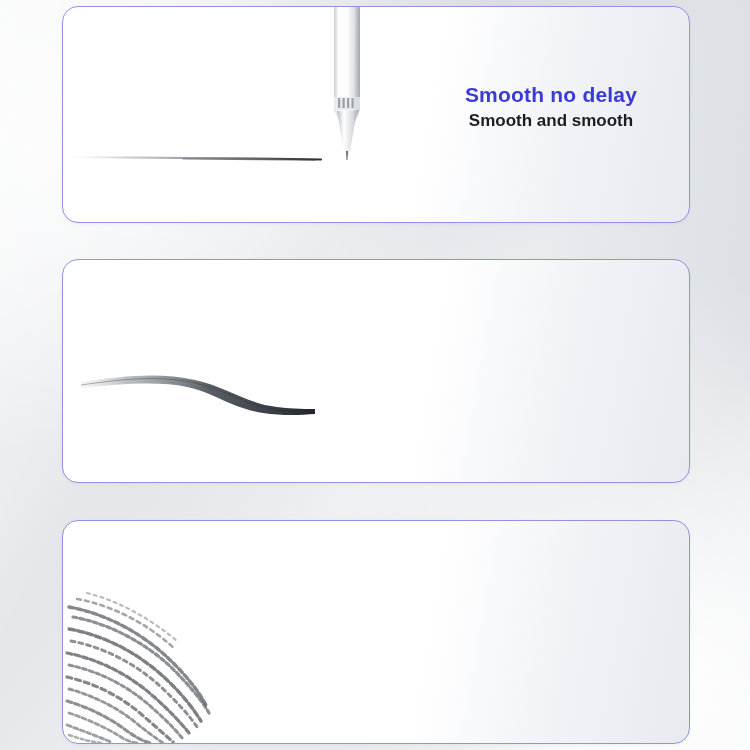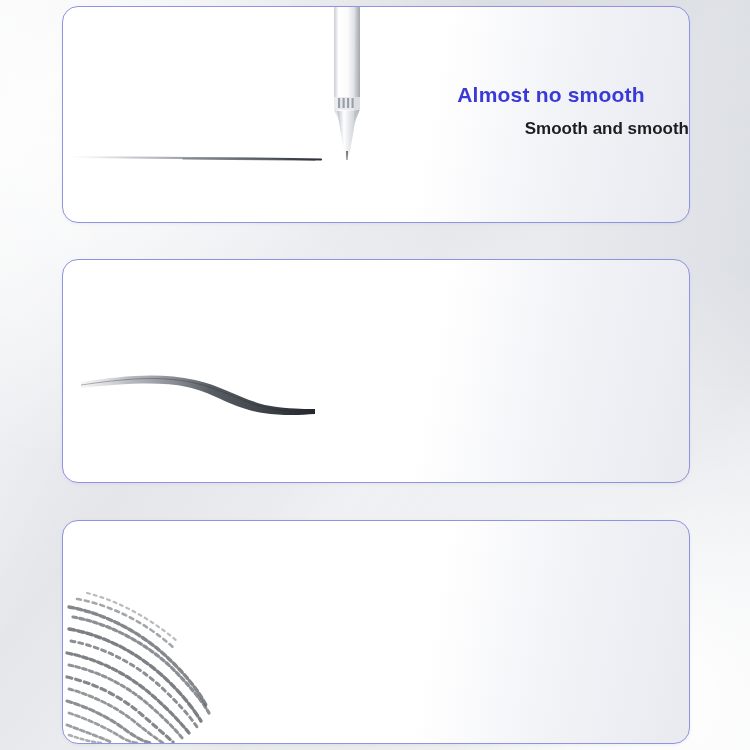--- a/index.html
+++ b/index.html
@@ -70,21 +70,21 @@
     white-space: nowrap;
   }
   .subline {
     color: #1d1d1f;
     font-weight: bold;
     white-space: nowrap;
   }
 
   .t1 { top: 76px; }
   .t1 .headline { font-size: 21px; }
-  .t1 .subline  { font-size: 17px; margin-top: 12px; text-align: right; }
+  .t1 .subline  { font-size: 17px; margin-top: 4px; }
 
   
   .pen {
     position: absolute;
     transform-origin: 50% 100%;
   }
   .pen svg { display: block; }
 
   .pen-1 { left: 244px; top: -6px; }
 
@@ -141,21 +141,21 @@
           <rect x="44.5" y="97" width="2.2" height="10" fill="#9aa0a8"></rect>
 
           <path d="M 30,110 L 50,110 L 43,150 L 40,158 L 37,150 Z" fill="url(#tip1)"></path>
           <path d="M 39.2,150 L 40.8,150 L 40.4,159 L 39.6,159 Z" fill="#4a4e55"></path>
 
           <path d="M 49,-40 L 53,-40 L 53,108 L 47,122 Z" fill="#000" opacity="0.06"></path>
         </svg>
       </div>
 
       <div class="text-block t1">
-        <div class="headline">Almost no smooth</div>
+        <div class="headline">Smooth no delay</div>
         <div class="subline">Smooth and smooth</div>
       </div>
 
     </div>
   </div>
 
   <div class="panel panel-2">
     <div class="panel-inner">
 
       <svg class="stroke-svg" width="626" height="222" viewBox="0 0 626 222">

